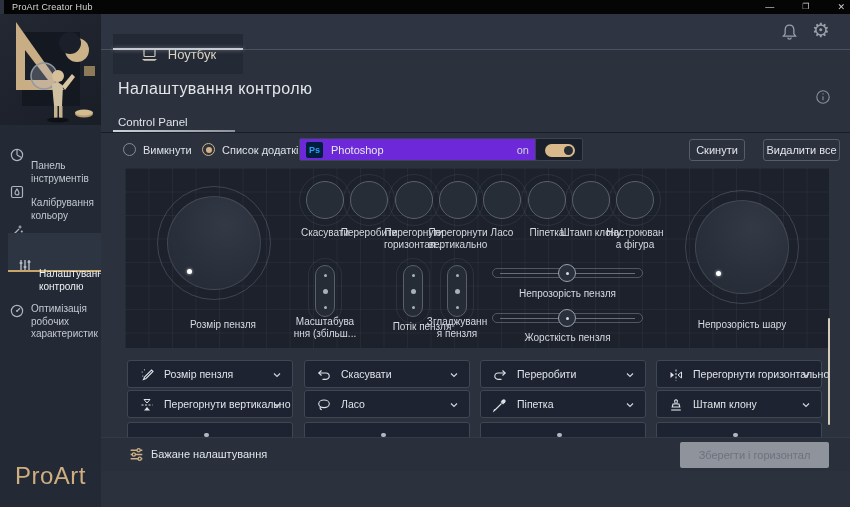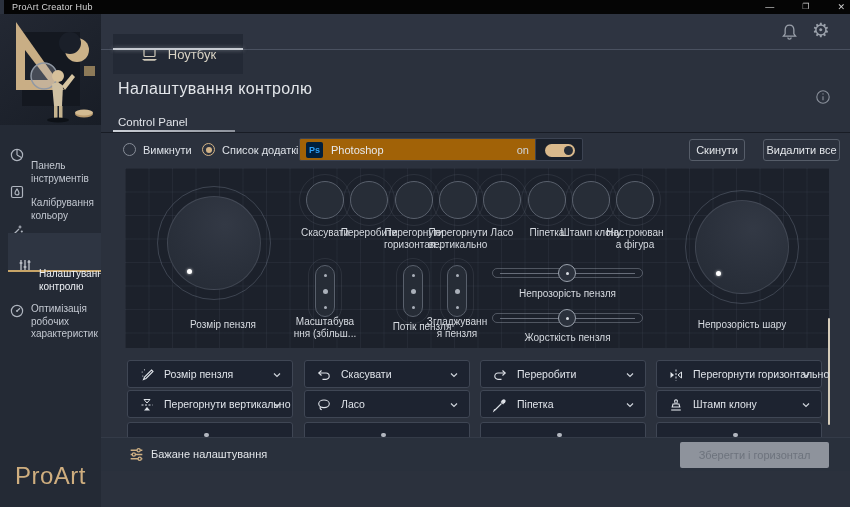--- a/index.html
+++ b/index.html
@@ -36,21 +36,21 @@
   .info-ic { position:absolute; left:714px; top:75px; width:16px; height:16px; cursor:pointer; }
   .cp-tab { position:absolute; left:17px; top:102px; font-size:11.5px; color:#e0e3e8; cursor:pointer; }
   .cp-underline { position:absolute; left:12px; top:116px; width:122px; height:2px; background:linear-gradient(90deg,#cdd1d8,#8c919b); }
   .cp-divider { position:absolute; left:0; top:118px; width:749px; height:1px; background:#181c25; }
 
   
   .radio { position:absolute; width:13px; height:13px; border-radius:50%; border:1px solid #878d98; cursor:pointer; }
   .radio.sel { border-color:#d3b386; }
   .radio.sel::after { content:""; position:absolute; left:2.5px; top:2.5px; width:6px; height:6px; border-radius:50%; background:#d3b386; }
   .radio-lbl { position:absolute; font-size:11px; color:#dde1e7; }
-  .appbox { position:absolute; left:198px; top:124px; width:273px; height:23px; background:#a16207; border:1px solid #3c4352; border-radius:2px; cursor:pointer; }
+  .appbox { position:absolute; left:198px; top:124px; width:273px; height:23px; background:#6d28d9; border:1px solid #3c4352; border-radius:2px; cursor:pointer; }
   .ps-badge { position:absolute; left:6px; top:3px; width:17px; height:16px; background:#001f3d; color:#2ea0f5; font-size:9px; font-weight:bold; border-radius:2px; display:flex; align-items:center; justify-content:center; }
   .app-name { position:absolute; left:31px; top:5px; font-size:11px; color:#e6e9ed; }
   .app-state { position:absolute; right:42px; top:5px; font-size:11px; color:#cfd4db; }
   .chev { position:absolute; width:10px; height:10px; }
   .togglebox { position:absolute; left:434px; top:124px; width:48px; height:23px; background:#1a202b; border:1px solid #3c4352; border-radius:2px; cursor:pointer; }
   .toggle-pill { position:absolute; left:9px; top:5px; width:30px; height:13px; border-radius:7px; background:#d9b98c; }
   .toggle-knob { position:absolute; right:2px; top:2px; width:9px; height:9px; border-radius:50%; background:#262c36; }
   .obtn { position:absolute; height:22px; border:1px solid #565d69; border-radius:3px; background:transparent; color:#e3e6ea; font-size:11px; display:flex; align-items:center; justify-content:center; cursor:pointer; font-family:inherit; }
 
   

